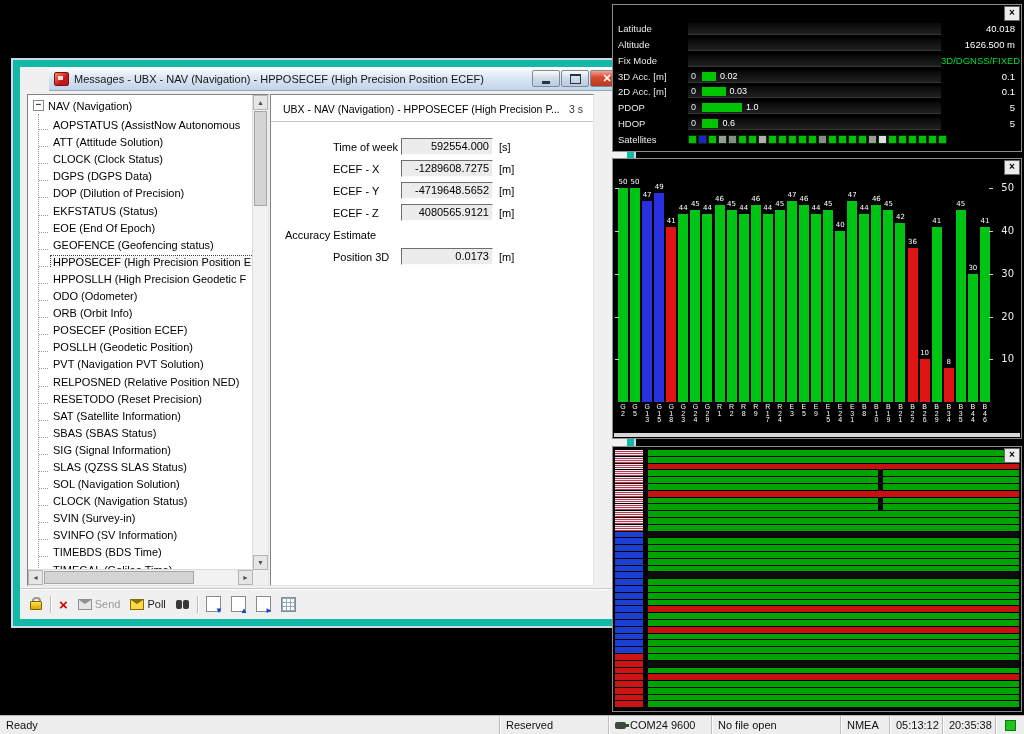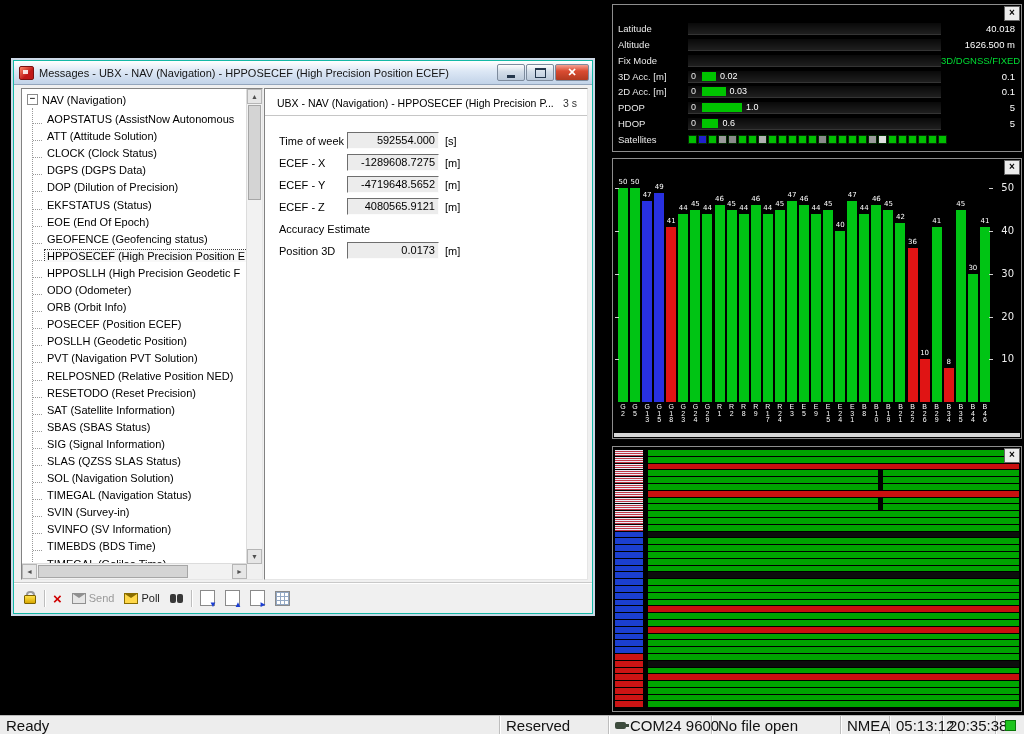--- a/index.html
+++ b/index.html
@@ -1,21 +1,21 @@
 <!DOCTYPE html>
 <html><head>
 <meta charset="utf-8">
 <style>
   html,body{margin:0;padding:0;background:#222;}
   #screen{position:relative;width:1024px;height:734px;background:#000;overflow:hidden;
           font-family:"Liberation Sans",sans-serif;color:#000;}
 
   
   .msg-window{position:absolute;left:13px;top:60px;width:578px;height:552px;
-    background:#f0f0f0;border:1px solid #14b8a6;box-shadow:0 0 0 2px #cdd9e7,3px 4px 10px rgba(0,0,0,.65);}
+    background:#f0f0f0;border:7px solid #14b8a6;box-shadow:0 0 0 2px #cdd9e7,3px 4px 10px rgba(0,0,0,.65);padding-left:29px;}
   .titlebar{height:23px;background:linear-gradient(#ffffff,#dce7f5 45%,#c2d3e8);
     border-bottom:1px solid #93a5bc;display:flex;align-items:center;font-size:11px;}
   .win-icon{width:13px;height:12px;margin:0 5px;border:1px solid #7a1010;border-radius:2px;
     background:linear-gradient(135deg,#ff8a6a,#c01818 60%);position:relative;}
   .win-icon::after{content:"";position:absolute;left:3px;top:3px;width:5px;height:4px;background:#fff;opacity:.85;}
   .title-text{flex:1;white-space:nowrap;overflow:hidden;color:#151515;}
   .cap-btns{display:flex;margin-right:3px;}
   .cap-btn{width:26px;height:15px;border:1px solid #7d8b9d;border-radius:2px;margin-left:1px;
     background:linear-gradient(#fdfdfd,#d3dde9 45%,#bccadb);display:flex;align-items:center;justify-content:center;}
   .cap-btn.close{width:32px;background:linear-gradient(#f5a294,#da4c32 40%,#b23a21);color:#fff;
@@ -46,21 +46,21 @@
   .corner{position:absolute;right:0;bottom:0;width:15px;height:15px;background:#f0f0f0;}
 
   
   .detail{position:absolute;left:250px;top:27px;width:322px;height:490px;background:#fff;
     border:1px solid;border-color:#828282 #e6e6e6 #e6e6e6 #828282;font-size:11px;overflow:hidden;}
   .detail-header{display:flex;justify-content:space-between;align-items:center;
     padding:8px 10px 6px 12px;border-bottom:1px solid #c6c6c6;white-space:nowrap;font-size:10.5px;}
   .detail-age{color:#333;margin-left:8px;}
   .detail-body{padding:16px 0 0 14px;}
   .f-row{display:flex;align-items:center;height:17px;margin-bottom:5px;}
-  .f-label{width:68px;flex:none;}
+  .f-label{width:68px;flex:none;margin-left:48px;}
   .f-box{width:92px;height:17px;box-sizing:border-box;background:#ececec;
     border:1px solid;border-color:#6e6e6e #fcfcfc #fcfcfc #6e6e6e;
     text-align:right;padding:0 3px;line-height:15px;font-size:11px;}
   .f-unit{margin-left:6px;}
   .f-section{margin:8px 0 7px 0;}
 
   
   .msg-toolbar{position:absolute;left:0;right:0;bottom:0;height:30px;background:#f0f0f0;
     border-top:1px solid #c9c9c9;box-shadow:inset 0 1px 0 #fff;display:flex;align-items:center;gap:6px;padding-left:8px;font-size:11px;}
   .tb-item{display:flex;align-items:center;gap:3px;color:#222;padding:1px 2px;}
@@ -117,21 +117,21 @@
 
   
   #hist-rows{position:absolute;left:2px;top:3px;right:2px;bottom:3px;display:flex;flex-direction:column;}
   .h-row{flex:1;display:flex;align-items:stretch;margin-bottom:1px;}
   .h-flag{width:28px;flex:none;margin-right:5px;}
   .h-bar{flex:1;position:relative;}
   .h-gap{position:absolute;top:0;bottom:0;width:5px;background:#000;}
 
   
   .statusbar{position:absolute;left:0;bottom:0;width:1024px;height:18px;background:#ededed;
-    border-top:1px solid #b9b9b9;display:flex;align-items:stretch;font-size:15px;color:#111;}
+    border-top:1px solid #b9b9b9;display:flex;align-items:stretch;font-size:11px;color:#111;}
   .sb-cell{display:flex;align-items:center;padding:0 6px;border-right:1px solid #bdbdbd;box-shadow:1px 0 0 #fff;white-space:nowrap;}
   .sb-ready{flex:1;}
   .sb-reserved{width:96px;}
   .sb-com{width:90px;}
   .sb-file{width:116px;}
   .sb-nmea{width:36px;}
   .sb-t{width:40px;}
   .sb-ind{width:16px;border-right:none;justify-content:center;}
   .com-icon{width:11px;height:7px;background:#3c4a3c;border-radius:2px;margin-right:4px;position:relative;flex:none;}
   .com-icon::after{content:"";position:absolute;right:-3px;top:2px;width:3px;height:3px;background:#3c4a3c;}
@@ -226,21 +226,21 @@
             <div class="tree-item">
               <span class="tree-label">SIG (Signal Information)</span>
             </div>
             <div class="tree-item">
               <span class="tree-label">SLAS (QZSS SLAS Status)</span>
             </div>
             <div class="tree-item">
               <span class="tree-label">SOL (Navigation Solution)</span>
             </div>
             <div class="tree-item">
-              <span class="tree-label">TIMEGAL (Navigation Status)</span>
+              <span class="tree-label">CLOCK (Navigation Status)</span>
             </div>
             <div class="tree-item">
               <span class="tree-label">SVIN (Survey-in)</span>
             </div>
             <div class="tree-item">
               <span class="tree-label">SVINFO (SV Information)</span>
             </div>
             <div class="tree-item">
               <span class="tree-label">TIMEBDS (BDS Time)</span>
             </div>

